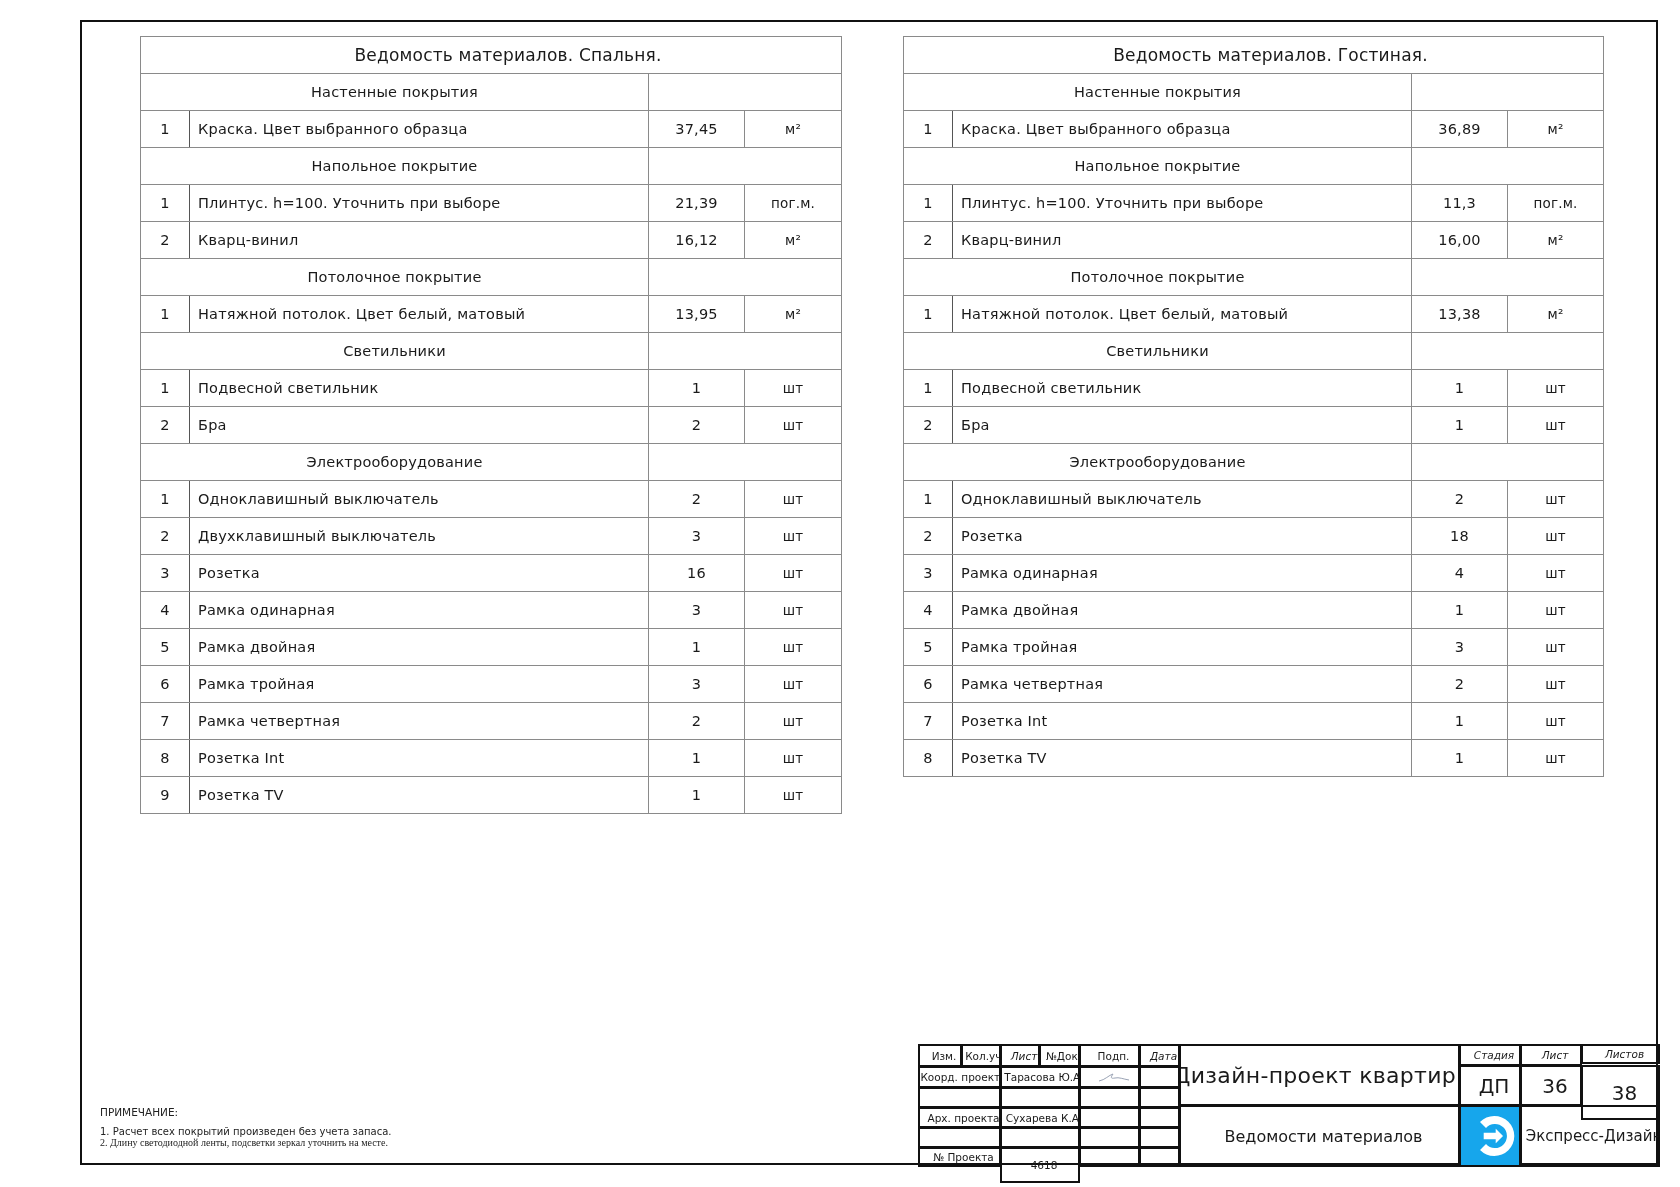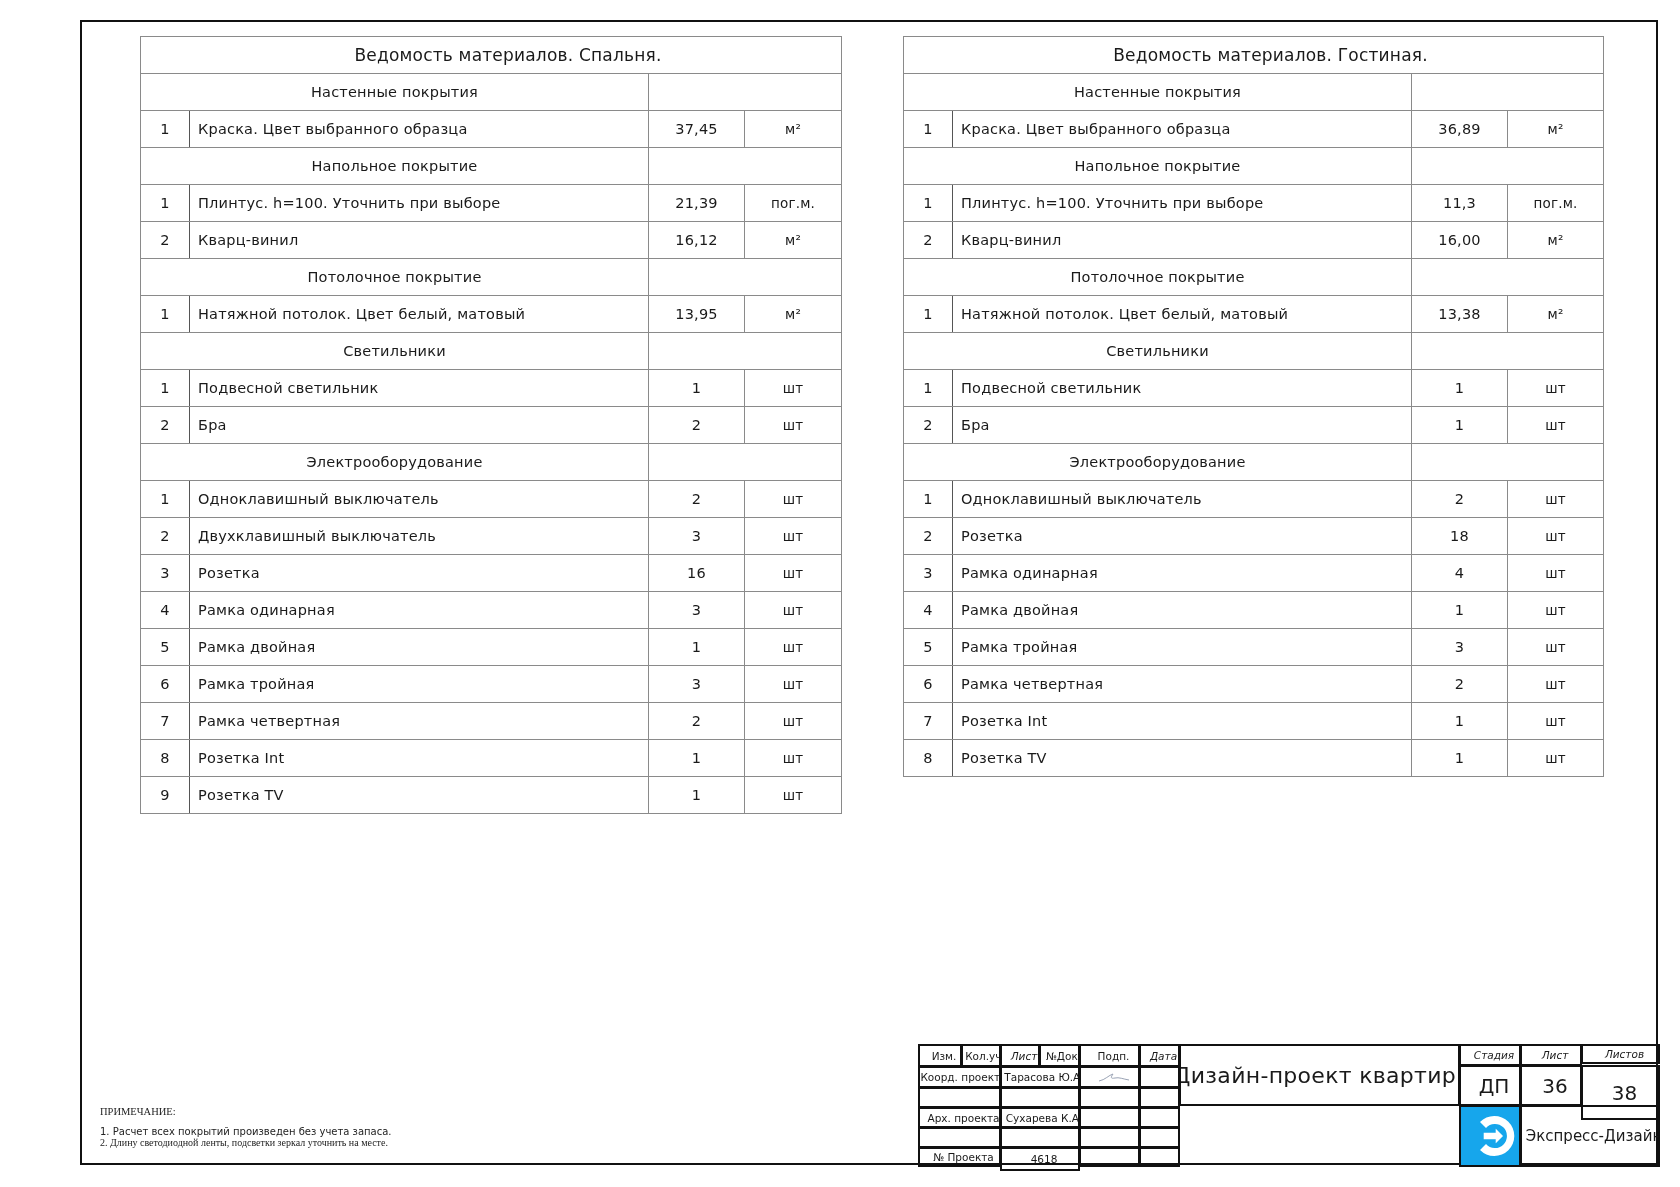--- a/index.html
+++ b/index.html
@@ -12,21 +12,21 @@
   table.sched td { border:1px solid #8a8a8a; height:36px; padding:0; vertical-align:middle; }
   table.sched td.title { text-align:center; font-size:17px;padding-left:34px; }
   table.sched td.section { text-align:center; }
   table.sched td.num { text-align:center; border-right:1.5px solid #555; }
   table.sched td.name { padding-left:8px; text-align:left; }
   table.sched td.qty { text-align:center; }
   table.sched td.unit { text-align:center; font-size:13.5px; }
   #tbl-left { left:140px; width:701px; }
   #tbl-right { left:903px; width:700px; }
   .note { position:absolute; left:100px; font-size:10px; color:#222; }
-  .note-head { top:1106px; font-size:10.5px;font-family:Liberation Serif, serif; }
+  .note-head { top:1106px; font-size:10.5px; }
   .note-1 { top:1126px; }
   .note-2 { top:1137px;font-family:Liberation Serif, serif; }
   .tb { position:absolute; left:919px; top:1045px; width:741px; height:122px; }
   .tb .cell { position:absolute; box-sizing:border-box; border:2px solid #111;
               display:flex; align-items:center; justify-content:center; font-size:10.5px;
               margin-left:-1px; margin-top:-1px; white-space:nowrap; overflow:hidden;padding-left:8px; }
   .tb .hdr { font-style:italic; font-size:10.5px; }
   .tb .big-title { font-size:22px; letter-spacing:0.3px; }
   .tb .sheet-title { font-size:16px; }
   .tb .val { font-size:20px; }
@@ -312,25 +312,26 @@
   <div class="cell" style="left:82px;top:63px;width:80px;height:21px">Сухарева К.А.</div>
   <div class="cell" style="left:161px;top:63px;width:61px;height:21px"></div>
   <div class="cell" style="left:221px;top:63px;width:41px;height:21px"></div>
 
   <div class="cell" style="left:0;top:83px;width:83px;height:21px"></div>
   <div class="cell" style="left:82px;top:83px;width:80px;height:21px"></div>
   <div class="cell" style="left:161px;top:83px;width:61px;height:21px"></div>
   <div class="cell" style="left:221px;top:83px;width:41px;height:21px"></div>
 
   <div class="cell" style="left:0;top:103px;width:83px;height:20px">№ Проекта</div>
-  <div class="cell" style="left:82px;top:103px;width:80px;height:24px">4618</div>
+  <div class="cell" style="left:82px;top:103px;width:80px;height:36px">4618</div>
   <div class="cell" style="left:161px;top:103px;width:61px;height:20px"></div>
   <div class="cell" style="left:221px;top:103px;width:41px;height:20px"></div>
 
   <div class="cell big-title" style="left:261px;top:0;width:281px;height:62px">Дизайн-проект квартиры</div>
+  <div class="cell sheet-title" style="left:261px;top:61px;width:281px;height:62px">Ведомости материалов</div>
 
   <div class="cell hdr" style="left:541px;top:0;width:62px;height:22px">Стадия</div>
   <div class="cell hdr" style="left:602px;top:0;width:62px;height:22px">Лист</div>
   <div class="cell hdr" style="left:663px;top:0;width:79px;height:20px">Листов</div>
   <div class="cell val" style="left:541px;top:21px;width:62px;height:41px">ДП</div>
   <div class="cell val" style="left:602px;top:21px;width:62px;height:41px">36</div>
   <div class="cell val" style="left:663px;top:21px;width:79px;height:55px">38</div>
 
   <div class="cell logo" style="left:541px;top:61px;width:62px;height:62px">
     <svg width="46" height="46" viewBox="0 0 46 46">

